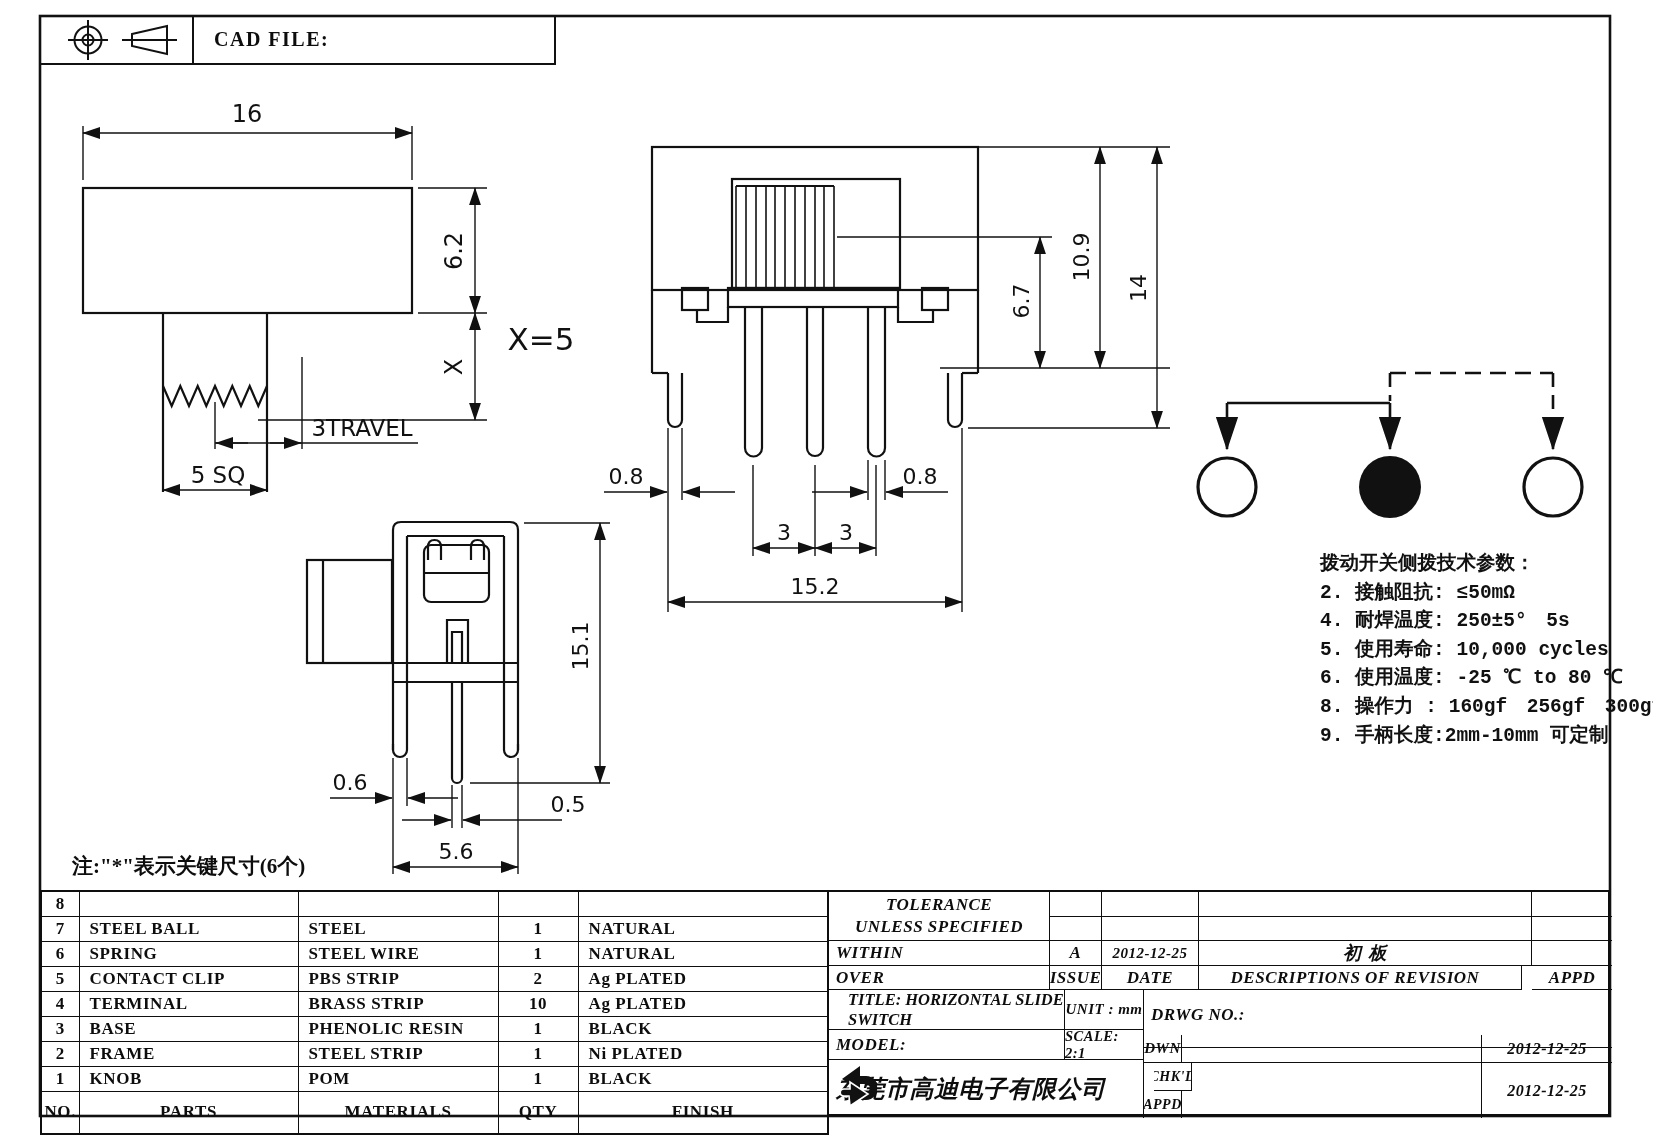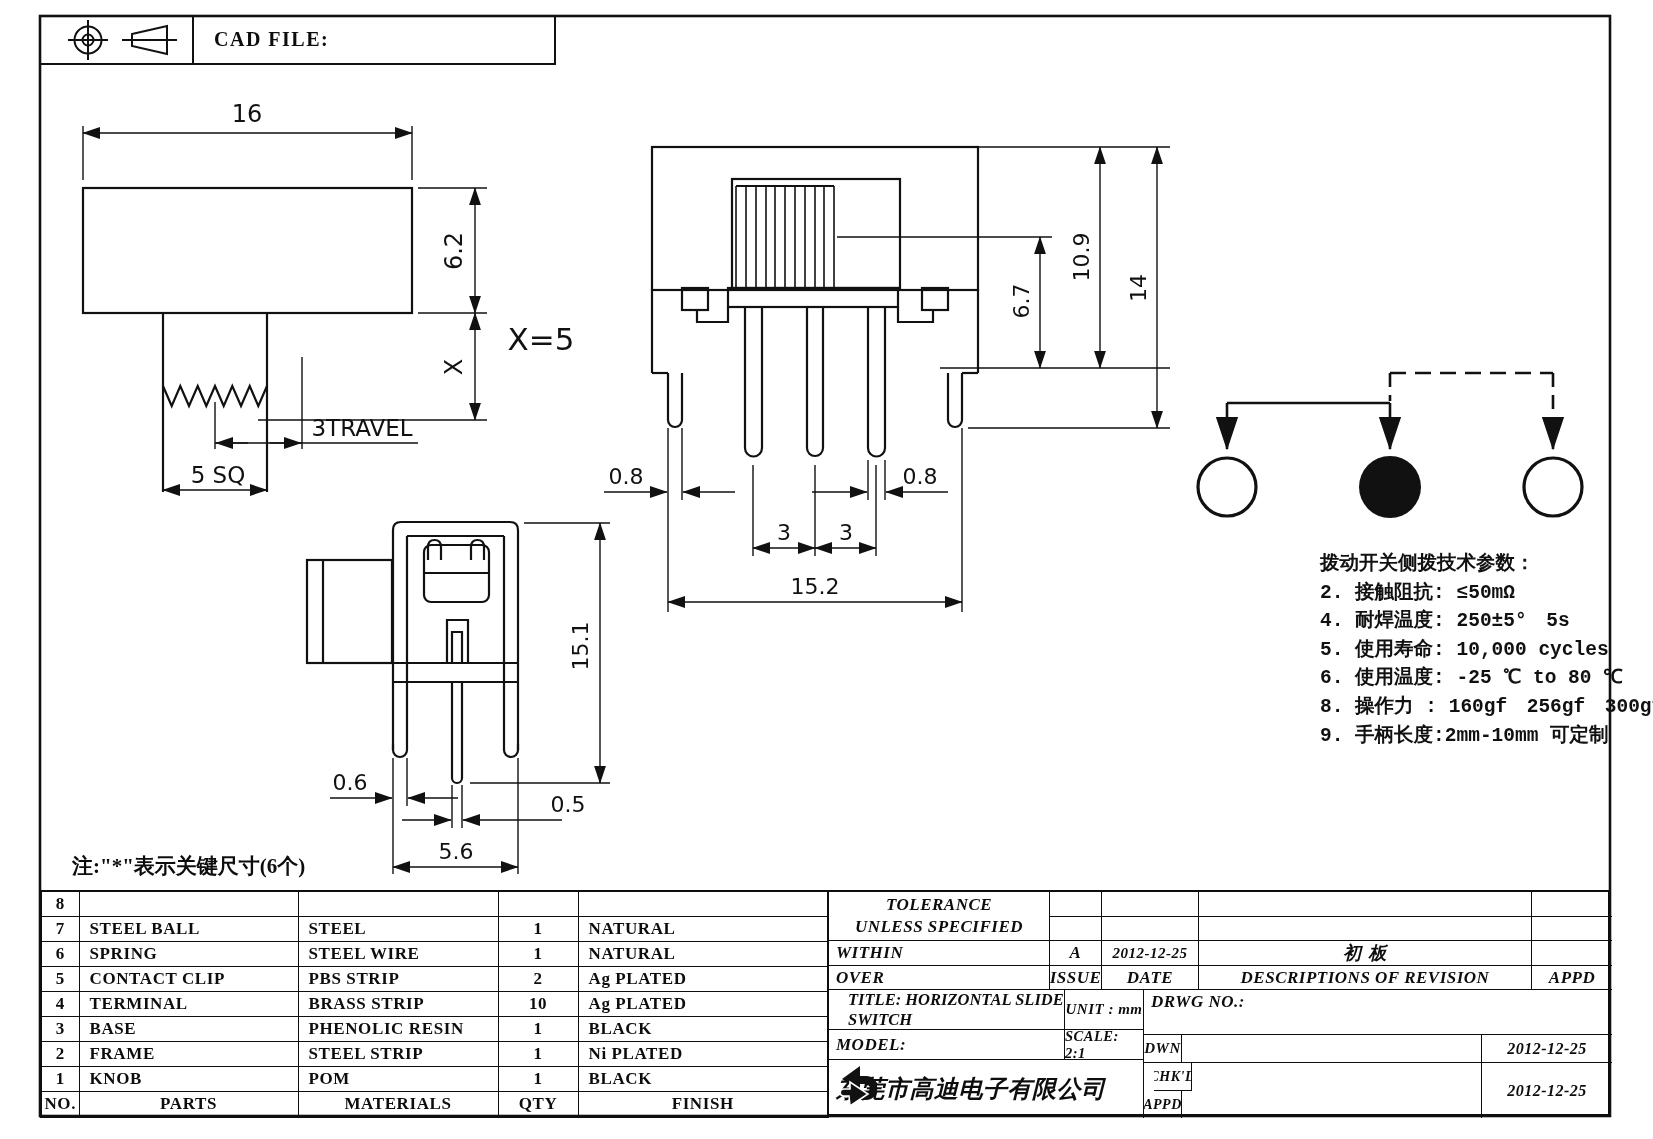--- a/index.html
+++ b/index.html
@@ -12,21 +12,21 @@
   .ptable td{border:1.8px solid #0e0e0e;font-family:"Liberation Serif",serif;font-weight:bold;
              font-size:17px;letter-spacing:.6px;padding:0 0 0 10px;overflow:hidden;}
   .ptable{border:2.6px solid #0e0e0e;}
   .ptable td.c{text-align:center;padding:0;}
   .ptable tr.foot td{text-align:center;padding:0;}
   
   .tblock{position:absolute;left:827px;top:890px;width:783px;height:226px;border:2.6px solid #0e0e0e;box-sizing:border-box;}
   .cell{position:absolute;border-right:1.8px solid #0e0e0e;border-bottom:1.8px solid #0e0e0e;box-sizing:border-box;
         display:flex;align-items:center;justify-content:center;font-weight:bold;font-size:17px;letter-spacing:.5px;overflow:hidden;font-style:italic;}
   .cell.l{justify-content:flex-start;padding-left:7px;}
-  .cell.topleft{align-items:flex-start;justify-content:flex-start;padding:2px 0 0 7px;}
+  .cell.topleft{align-items:flex-start;justify-content:flex-start;padding:2px 0 0 7px;margin-top:13px;}
   .specs{position:absolute;left:1320px;top:550px;width:372px;font-family:Liberation Mono, monospace;
          font-weight:bold;font-size:19.5px;line-height:28.6px;color:#111;}
   .specs .line{white-space:nowrap;}
   .note{position:absolute;left:72px;top:852px;font-family:"Liberation Serif",serif;font-weight:bold;font-size:21px;}
   .cadlabel{position:absolute;left:214px;top:28px;font-family:"Liberation Serif",serif;font-weight:bold;
             font-size:20px;letter-spacing:1.5px;}
   .company{display:flex;align-items:center;gap:6px;font-size:24px;font-weight:bold;letter-spacing:.5px;
            font-family:"DejaVu Sans",sans-serif;}
 </style>
 </head>
@@ -288,21 +288,21 @@
           <td class="c">1</td>
           <td>Ni PLATED</td>
         </tr>
   <tr style="height:25px">
           <td class="c">1</td>
           <td>KNOB</td>
           <td>POM</td>
           <td class="c">1</td>
           <td>BLACK</td>
         </tr>
-  <tr class="foot" style="height:26px">
+  <tr class="foot" style="height:43px">
           <td>NO.</td>
           <td>PARTS</td>
           <td>MATERIALS</td>
           <td>QTY</td>
           <td>FINISH</td>
         </tr>
 </tbody>
     </table>
 
 <div class="tblock">
@@ -319,21 +319,21 @@
   <div class="cell" style="left:221px;top:74px;width:52px;height:24px;">ISSUE</div>
 
   <div class="cell" style="left:273px;top:0;width:97px;height:25px;"></div>
   <div class="cell" style="left:273px;top:25px;width:97px;height:24px;"></div>
   <div class="cell" style="left:273px;top:49px;width:97px;height:25px;font-size:15px;">2012-12-25</div>
   <div class="cell" style="left:273px;top:74px;width:97px;height:24px;">DATE</div>
 
   <div class="cell" style="left:370px;top:0;width:333px;height:25px;"></div>
   <div class="cell" style="left:370px;top:25px;width:333px;height:24px;"></div>
   <div class="cell" style="left:370px;top:49px;width:333px;height:25px;font-family:'DejaVu Sans',sans-serif;font-size:18px;">初 板</div>
-  <div class="cell" style="left:370px;top:74px;width:333px;height:24px;">DESCRIPTIONS  OF  REVISION</div>
+  <div class="cell" style="left:360px;top:74px;width:333px;height:24px;">DESCRIPTIONS  OF  REVISION</div>
 
   <div class="cell" style="left:703px;top:0;width:80px;height:25px;border-right:none;"></div>
   <div class="cell" style="left:703px;top:25px;width:80px;height:24px;border-right:none;"></div>
   <div class="cell" style="left:703px;top:49px;width:80px;height:25px;border-right:none;"></div>
   <div class="cell" style="left:703px;top:74px;width:80px;height:24px;border-right:none;">APPD</div>
 
   <div class="cell l" style="left:0;top:98px;width:236px;height:40px;font-size:16.5px;letter-spacing:0;padding-left:19px;">TITLE:  HORIZONTAL  SLIDE  SWITCH</div>
   <div class="cell" style="left:236px;top:98px;width:79px;height:40px;font-size:15px;">UNIT : mm</div>
   <div class="cell l" style="left:0;top:138px;width:236px;height:30px;">MODEL:</div>
   <div class="cell" style="left:236px;top:138px;width:79px;height:30px;font-size:14.5px;">SCALE: 2:1</div>

